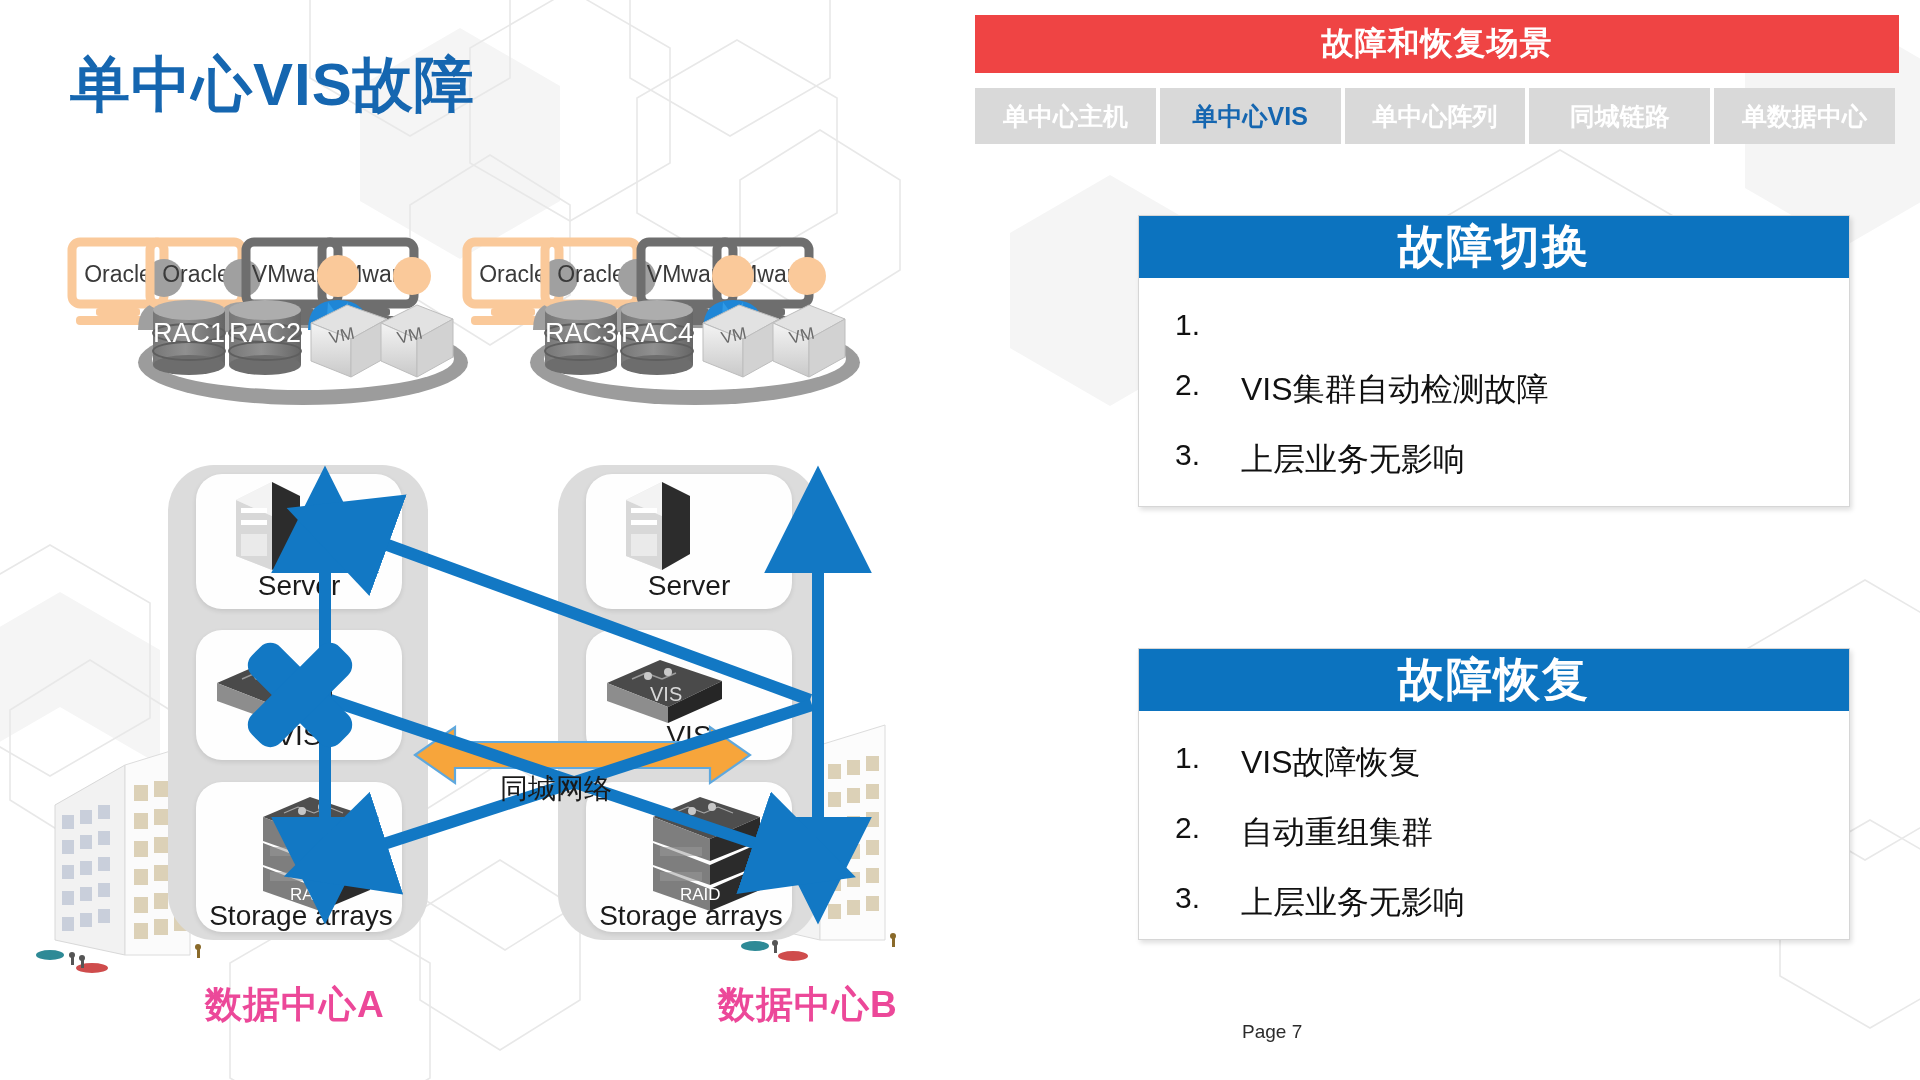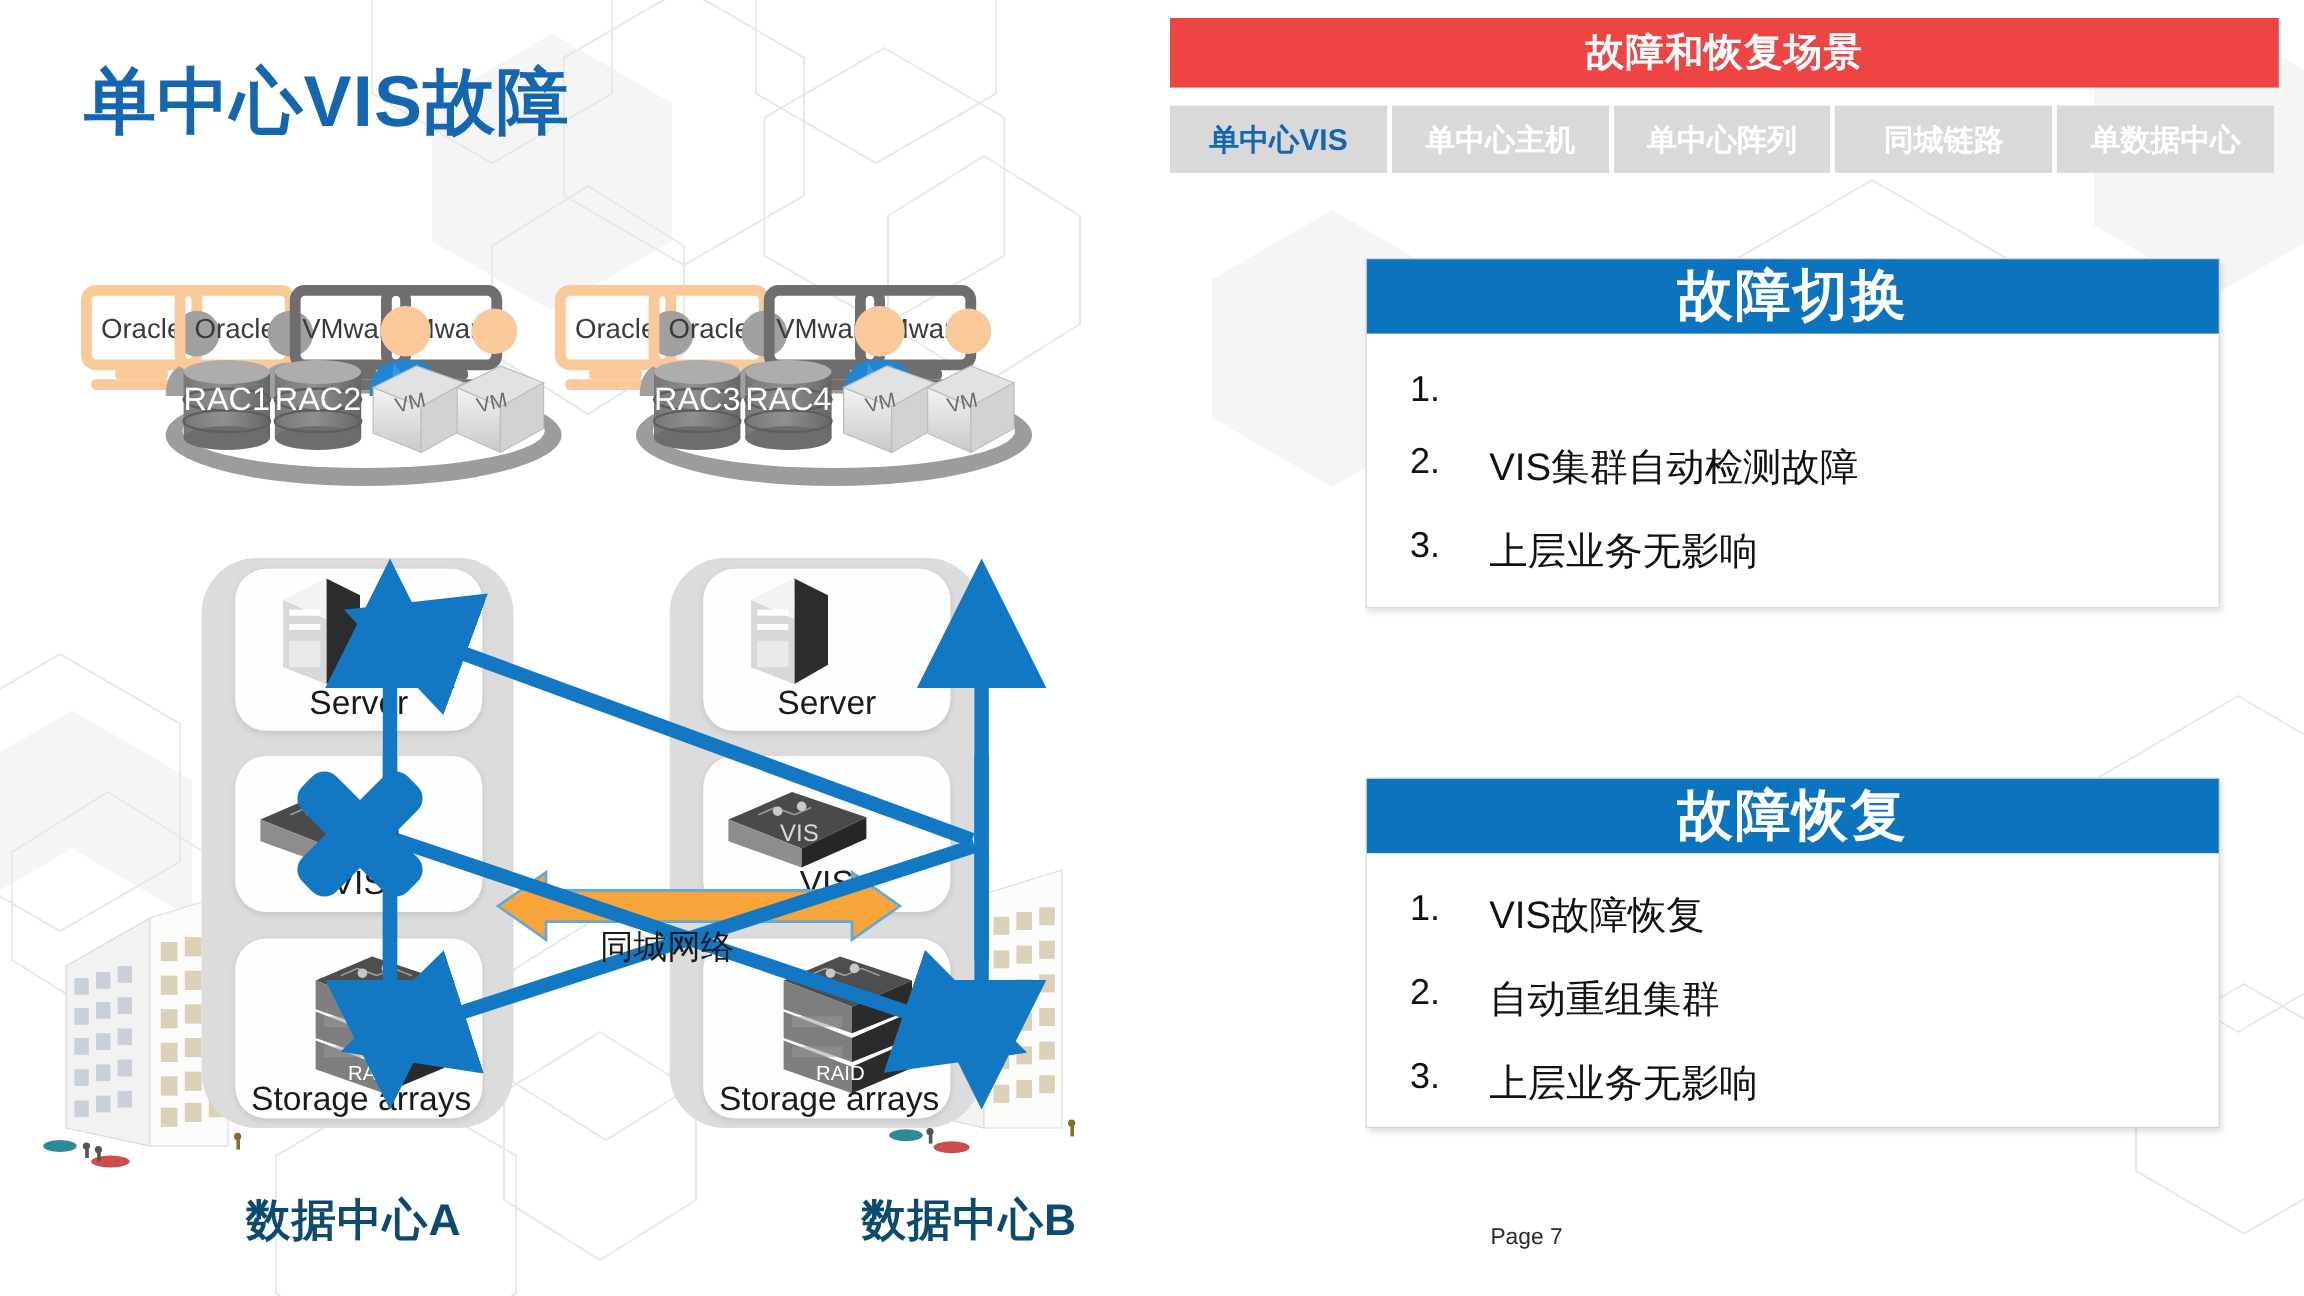--- a/index.html
+++ b/index.html
@@ -89,23 +89,22 @@
   .floor{
     position:absolute;border-radius:50%;
     background:#9c9c9c;
   }
   .floor-inner{
     position:absolute;border-radius:50%;background:#ffffff;
   }
 
   
   .dc-caption{
-    position:absolute;font-size:37px;font-weight:bold;color:#0c4a6e;
+    position:absolute;font-size:37px;font-weight:bold;color:#ec4899;
     letter-spacing:1px;
-    margin-top:12px;
   }
 
   
   .link-label{
     position:absolute;font-size:28px;color:#1a1a1a;white-space:nowrap;
   }
 
   svg.overlay{position:absolute;left:0;top:0;width:1100px;height:1080px;
               pointer-events:none;}
 </style>
@@ -140,22 +139,22 @@
     <polygon class="hex-out" points="1865,580 1985,650 1985,790 1865,860 1745,790 1745,650"></polygon>
     <polygon class="hex-out" points="1870,820 1960,872 1960,976 1870,1028 1780,976 1780,872"></polygon>
     <polygon class="hex-fill" points="1845,15 1945,73 1945,188 1845,246 1745,188 1745,73"></polygon>
   </svg>
 
   <div class="slide-title">单中心VIS故障</div>
 
   <div class="scn-head">故障和恢复场景</div>
 
   <div class="scn-tabs">
+    <div class="scn-tab">单中心主机</div>
     <div class="scn-tab active">单中心VIS</div>
-    <div class="scn-tab">单中心主机</div>
     <div class="scn-tab">单中心阵列</div>
     <div class="scn-tab">同城链路</div>
     <div class="scn-tab">单数据中心</div>
   </div>
 
   <div class="panel" id="panel-failover">
     <div class="panel-head">故障切换</div>
     <div class="panel-body">
       <div class="panel-row">
         <span class="panel-num">1.</span>

